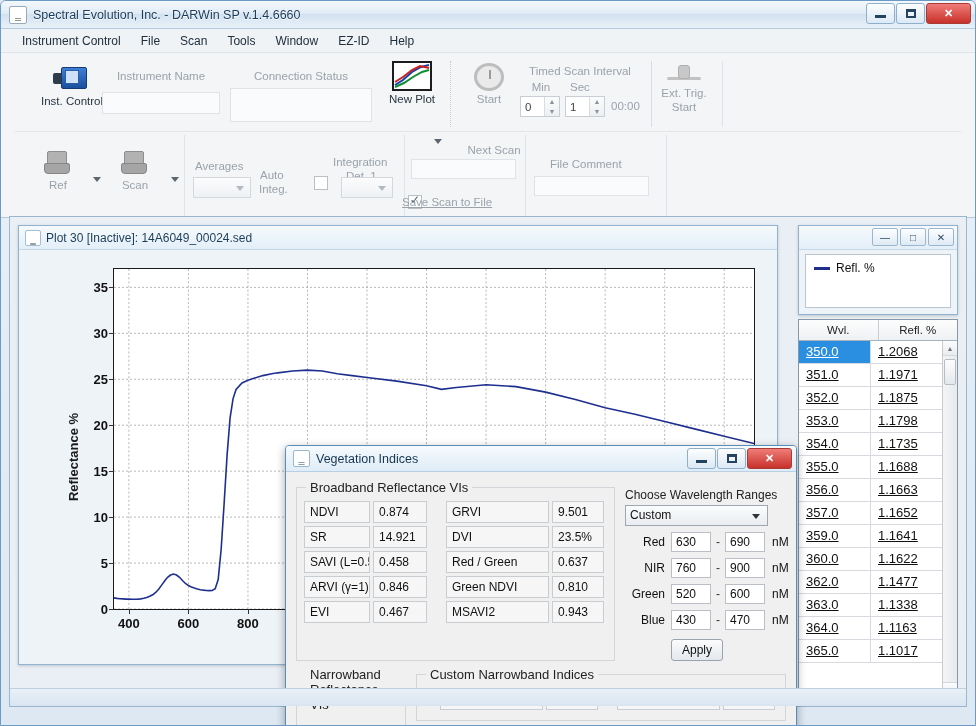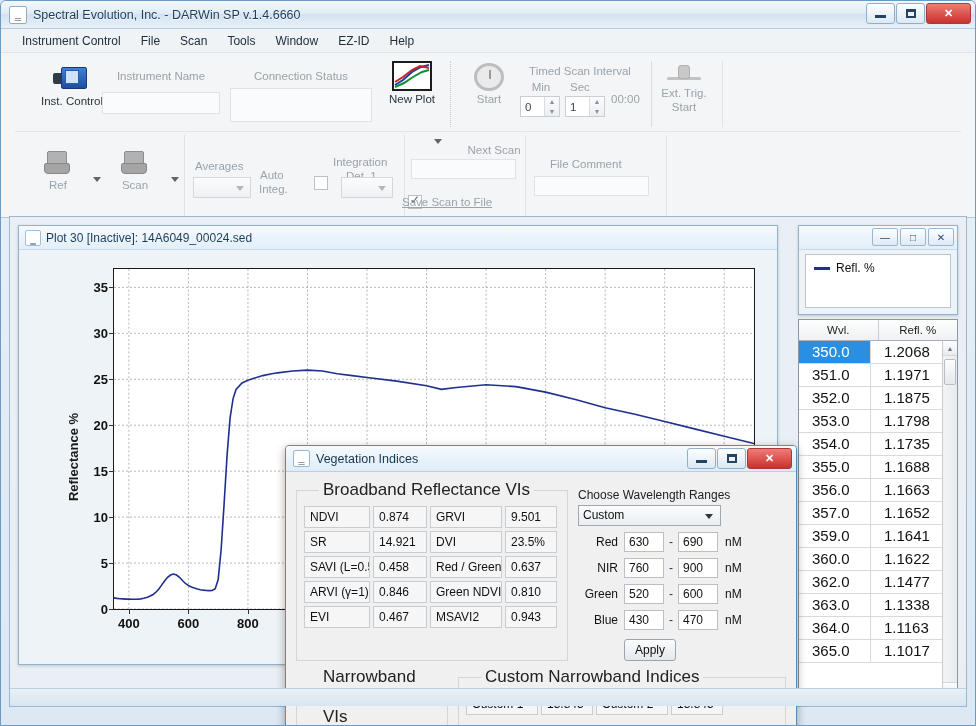--- a/index.html
+++ b/index.html
@@ -175,22 +175,22 @@
     position:absolute; right:8px; top:102px; width:160px; bottom:8px;
     background:#fff; border:1px solid #8a97a4; overflow:hidden;
   }
   .dt-head{ display:flex; height:21px; background:linear-gradient(#fdfdfd,#eef1f4);
             border-bottom:1px solid #aab3bc; }
   .dt-head div{ flex:1; text-align:center; font-size:11.5px; color:#222; line-height:20px;
                 border-right:1px solid #c8ced4; }
   .dt-head div:last-child{ border-right:none; }
   .dt-rows{ position:absolute;left:0;top:21px;right:15px;bottom:0; }
   .dt-row{ display:flex; height:23px; border-bottom:1px solid #d6dade; }
-  .dt-row div{ flex:1; padding-left:13px; font-size:15px; color:#111; line-height:22px;
-               border-right:1px solid #d6dade; }
+  .dt-row div{ flex:1; padding-left:7px; font-size:13px; color:#111; line-height:22px;
+               border-right:1px solid #d6dade;text-decoration:underline; }
   .dt-row div:last-child{ border-right:none; }
   .dt-row.sel div:first-child{ background:#2a8fe0; color:#fff; }
   .dt-scroll{ position:absolute;right:0;top:21px;width:15px;bottom:0;
     background:linear-gradient(90deg,#f2f4f6,#e8ebee); border-left:1px solid #c5cbd1; }
   .dt-scroll .arw{ height:15px;background:linear-gradient(#fbfcfd,#e9ecef);
     border-bottom:1px solid #d3d8dd; display:flex;align-items:center;justify-content:center;
     font-size:7px;color:#6f7780;}
   .dt-scroll .arw.bot{ position:absolute;bottom:0;left:0;right:0;border-bottom:none;border-top:1px solid #d3d8dd;}
   .dt-scroll .thumb{ position:absolute;left:1px;right:1px;top:18px;height:26px;
     background:linear-gradient(#fdfdfe,#e4e8ec); border:1px solid #b7bec5; border-radius:2px;}
@@ -214,30 +214,30 @@
   .vd-body{ position:absolute;left:0;top:26px;right:0;bottom:0;background:#f0f0f0;padding:8px; }
 
   .file-field{
     height:22px;background:#fff;border:1px solid #b9bfc5;
     padding:3px 6px; font-size:12px;color:#111;
   }
   fieldset.gb{
     border:1px solid #d2d6da; margin:0; padding:6px 7px 7px 7px;
     position:relative; background:transparent;
   }
-  fieldset.gb > legend{ font-size:17px;color:#222; padding:0 4px; margin-left:15px; }
+  fieldset.gb > legend{ font-size:13px;color:#222; padding:0 4px; margin-left:2px; }
 
   .cellrow{ display:flex; gap:0; margin-bottom:3px; }
   .cell{
     height:22px; background:#f6f6f6; border:1px solid #c8cdd2;
     font-size:12px; color:#111; line-height:20px; padding-left:5px;
     margin-right:3px; white-space:nowrap; overflow:hidden;
   }
   .cell.k{ width:66px; } .cell.v{ width:54px; }
-  .cell.k2{ width:72px; } .cell.v2{ width:52px; }
+  .cell.k2{ width:103px;margin-left:16px; } .cell.v2{ width:52px; }
 
   .wl-title{ font-size:12px;color:#222;margin-bottom:3px; }
   .wl-combo{
     width:143px;height:21px;background:linear-gradient(#fbfcfd,#e9edf1);
     border:1px solid #9fa8b1; font-size:12px;color:#111;padding-left:4px;line-height:19px;
     position:relative;
   }
   .wl-combo::after{ content:"";position:absolute;right:7px;top:8px;
     border-left:4px solid transparent;border-right:4px solid transparent;border-top:5px solid #333;}
   .wlrow{ display:flex;align-items:center;margin-top:6px;font-size:12px;color:#111; }
@@ -335,21 +335,21 @@
             <div>▼</div>
           </div>
       </div>
       <div class="spin" style="position:absolute;left:564px;top:43px;width:40px;">
         <div class="val">1</div>
         <div class="arrows">
             <div>▲</div>
             <div>▼</div>
           </div>
       </div>
-      <div class="lbl" style="position:absolute;left:610px;top:40px;">00:00</div>
+      <div class="lbl" style="position:absolute;left:610px;top:47px;">00:00</div>
 
       <div style="position:absolute;left:650px;top:8px;bottom:4px;border-right:1px solid #d6dde4;"></div>
 
       <div class="icon-btn dim" style="left:655px; top:10px; width:56px;">
         <div class="ic-trig">
           <div class="bar"></div>
             <div class="knob"></div>
         </div>
         <div class="cap">Ext. Trig.</div>
         <div class="cap">Start</div>

